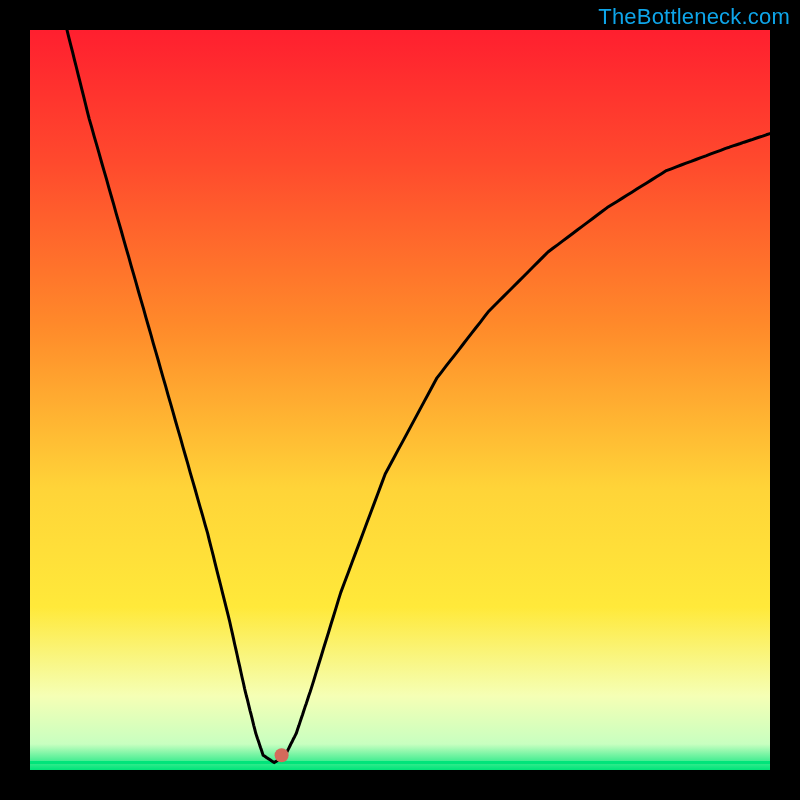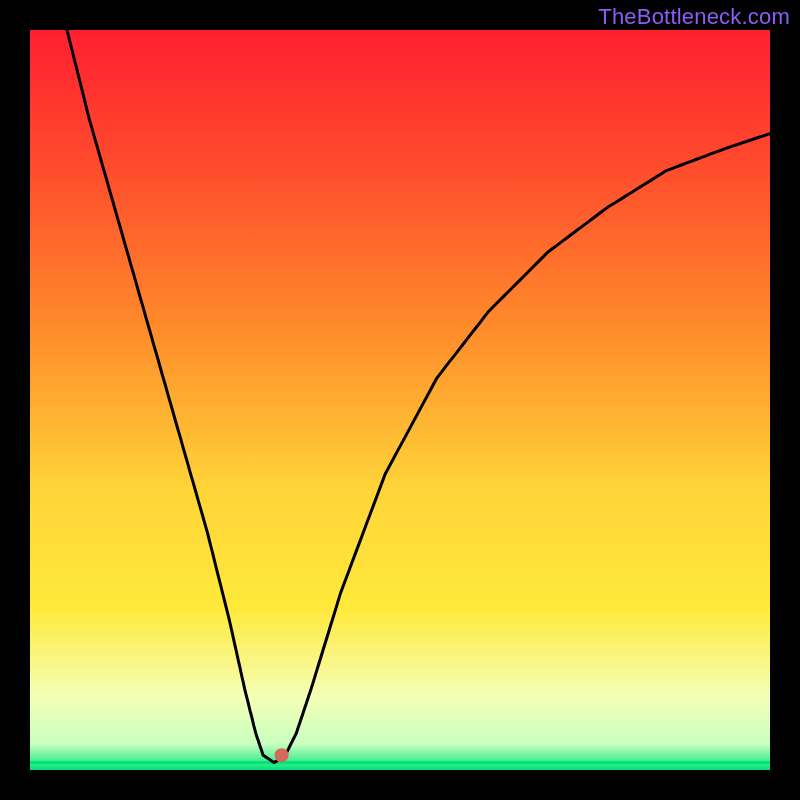--- a/index.html
+++ b/index.html
@@ -14,21 +14,21 @@
   .frame {
     position: relative;
     width: 800px;
     height: 800px;
     background: #000;
   }
   .watermark {
     position: absolute;
     top: 4px;
     right: 10px;
-    color: #8b5cf6;
+    color: #0ea5e9;
     font-size: 22px;
     font-weight: 500;
     letter-spacing: 0.2px;
     z-index: 5;
   }
   svg {
     display: block;
   }
 </style>
 </head>

